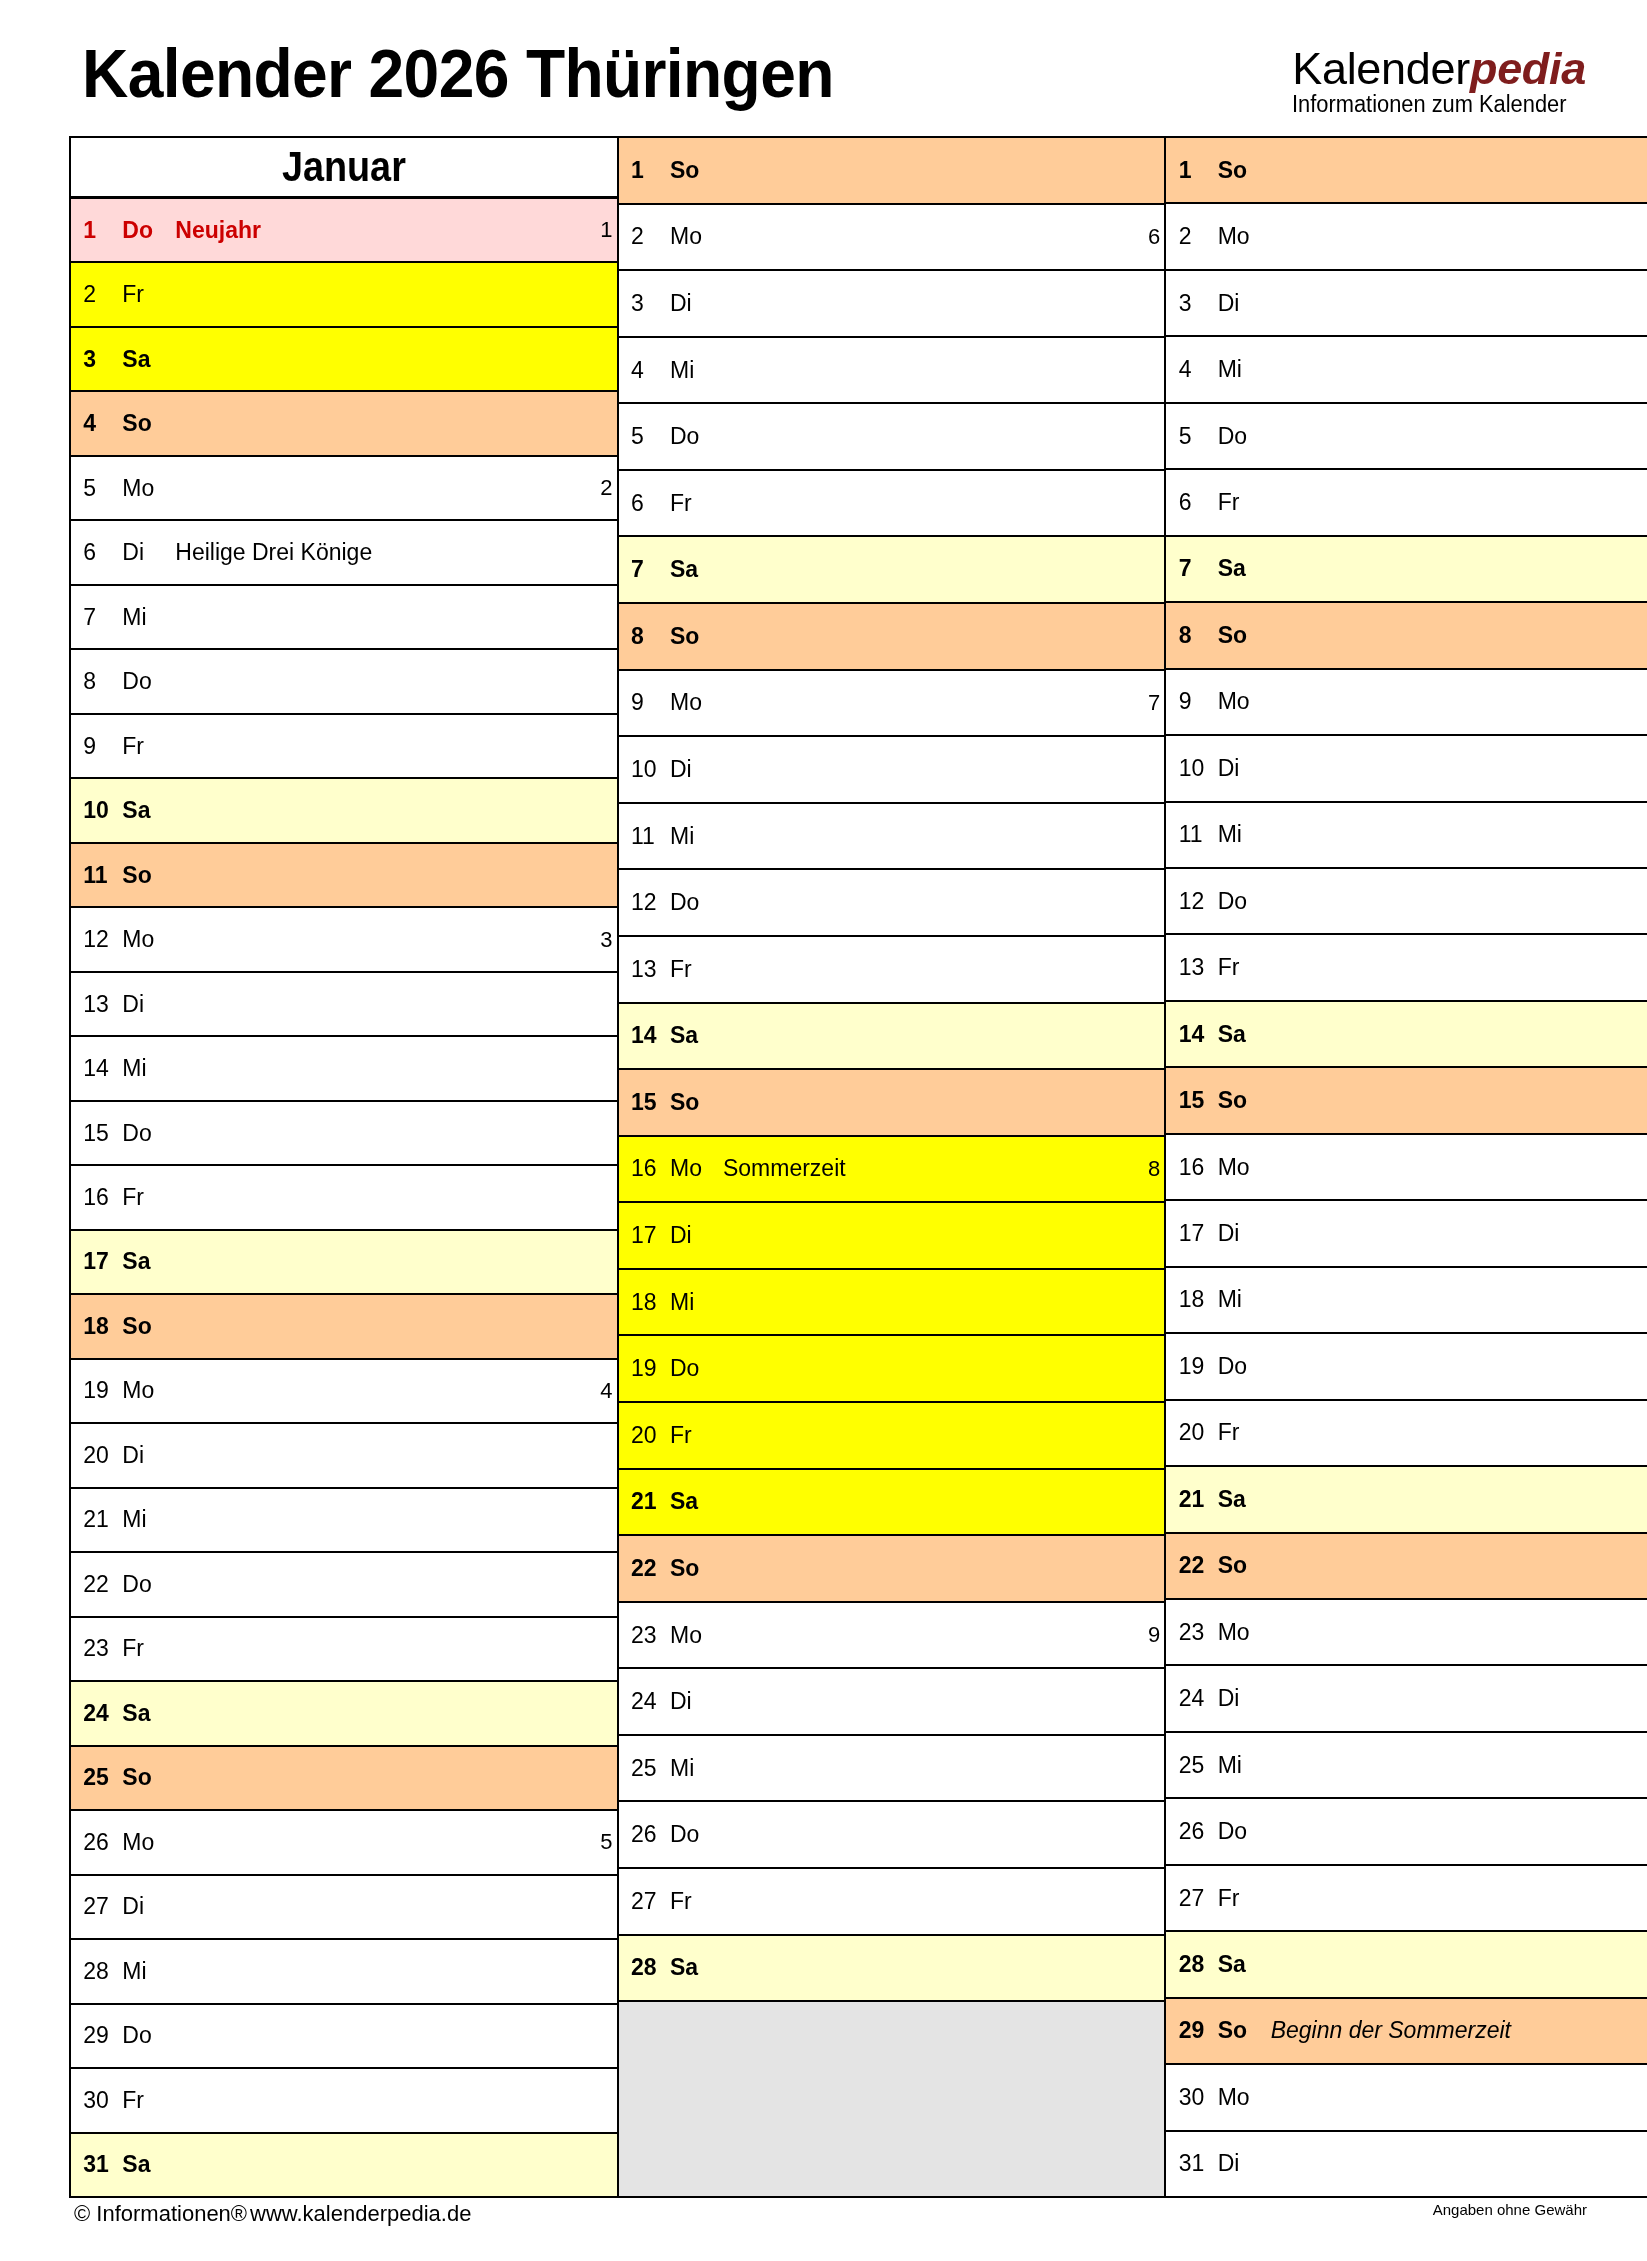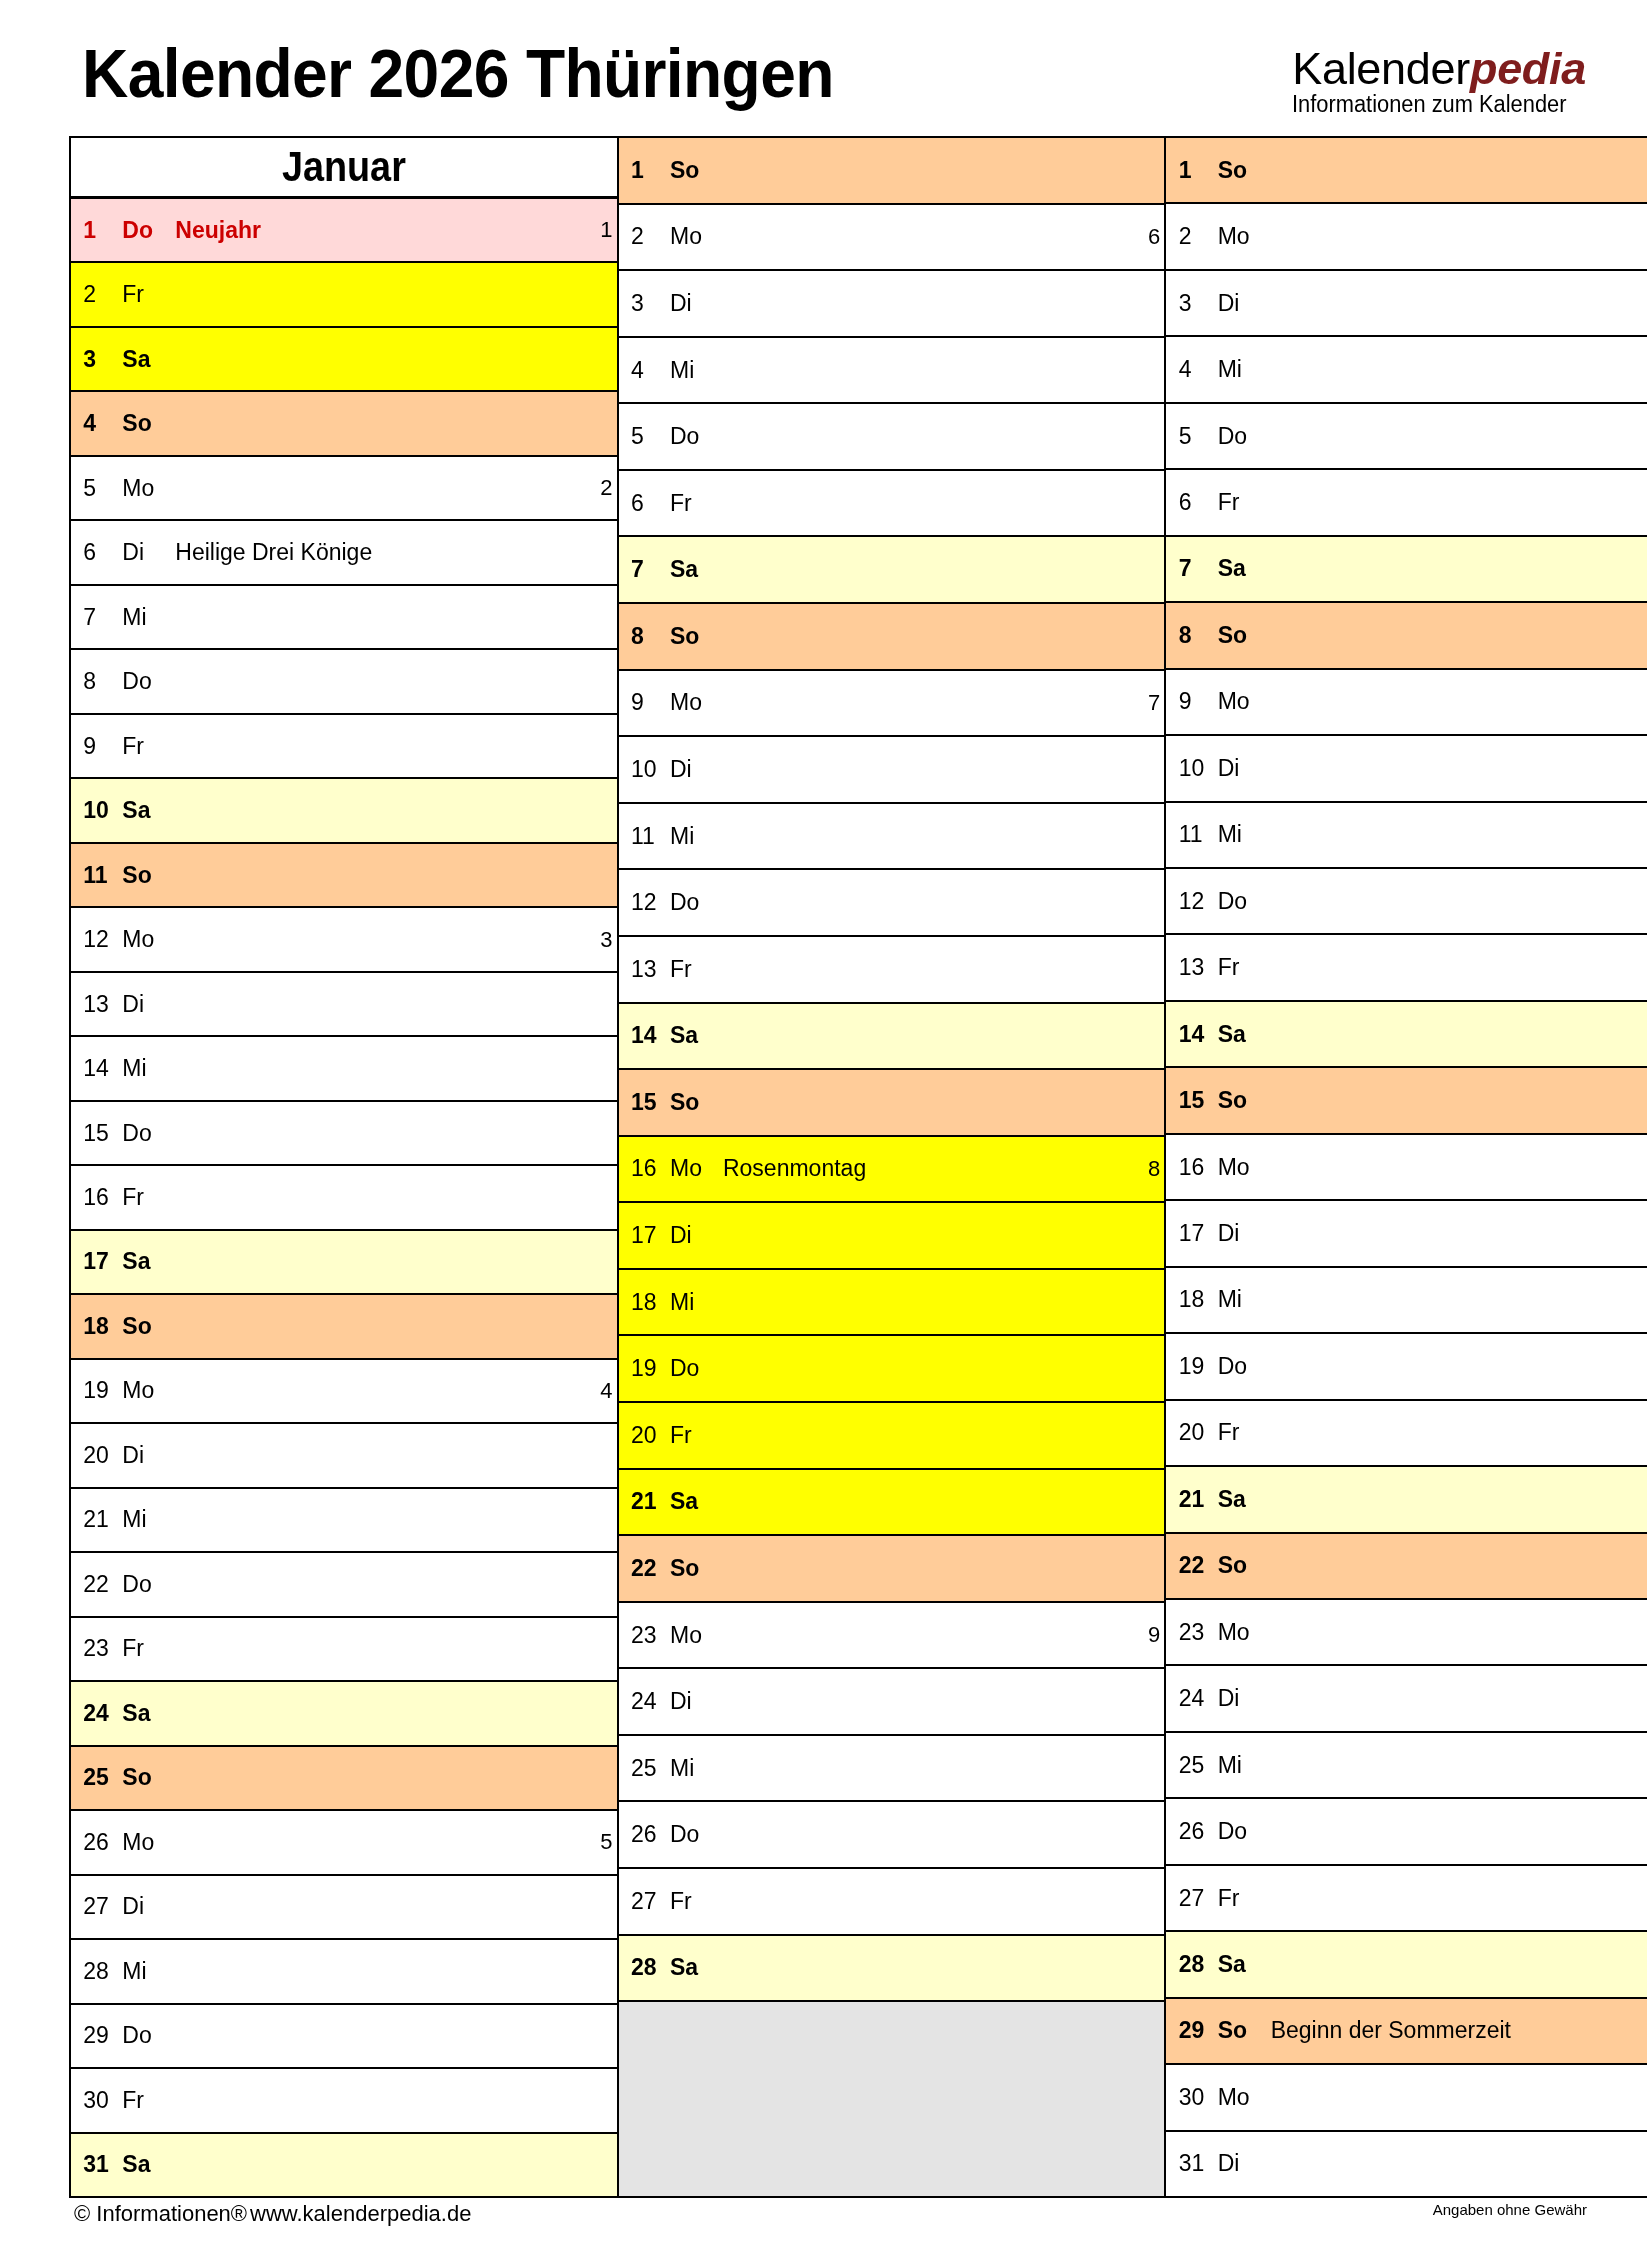--- a/index.html
+++ b/index.html
@@ -22,21 +22,21 @@
   .rows { flex: 1; display: flex; flex-direction: column; }
   .row { flex: 1 1 0; display: flex; align-items: center; position: relative;
          border-top: 2px solid #000; font-size: 23px; padding-left: 12.3px; box-sizing: border-box; min-height: 0; }
   .row:first-child { border-top: none; }
   .row .d { width: 39px; display: inline-block; }
   .row .wd { width: 53px; display: inline-block; }
   .row .ev { display: inline-block; }
   .row .kw { position: absolute; right: 4.1px; font-size: 22px; }
   .row.sat { background: #ffffcc; font-weight: bold; }
   .row.sun { background: #ffcc99; font-weight: bold; }
-  .row.sat .ev, .row.sun .ev { font-weight: normal; }
+  .row.sat .ev, .row.sun .ev { font-weight: normal; font-style: italic; }
   .row.ferien { background: #ffff00; }
   .row.holiday { background: #ffd9d9; color: #cc0000; font-weight: bold; }
   .row.holiday .kw { color: #000; font-weight: normal; }
   .filler { flex: 3 1 0; background: #e4e4e4; border-top: 2px solid #000; }
   .footer-left { position: absolute; left: 74px; top: 2201px; font-size: 22px; white-space: nowrap; }
   .footer-left .url { margin-left: 3px; text-align: center; }
   .footer-right { position: absolute; right: 60px; top: 2201px; font-size: 15px; }
 </style>
 </head>
 <body>
@@ -330,21 +330,21 @@
         </div>
         <div class="row sun">
           <span class="d">15</span>
           <span class="wd">So</span>
           <span class="ev"></span>
           <span class="kw"></span>
         </div>
         <div class="row ferien">
           <span class="d">16</span>
           <span class="wd">Mo</span>
-          <span class="ev">Rosenmontag</span>
+          <span class="ev">Sommerzeit</span>
           <span class="kw">8</span>
         </div>
         <div class="row ferien">
           <span class="d">17</span>
           <span class="wd">Di</span>
           <span class="ev"></span>
           <span class="kw"></span>
         </div>
         <div class="row ferien">
           <span class="d">18</span>

